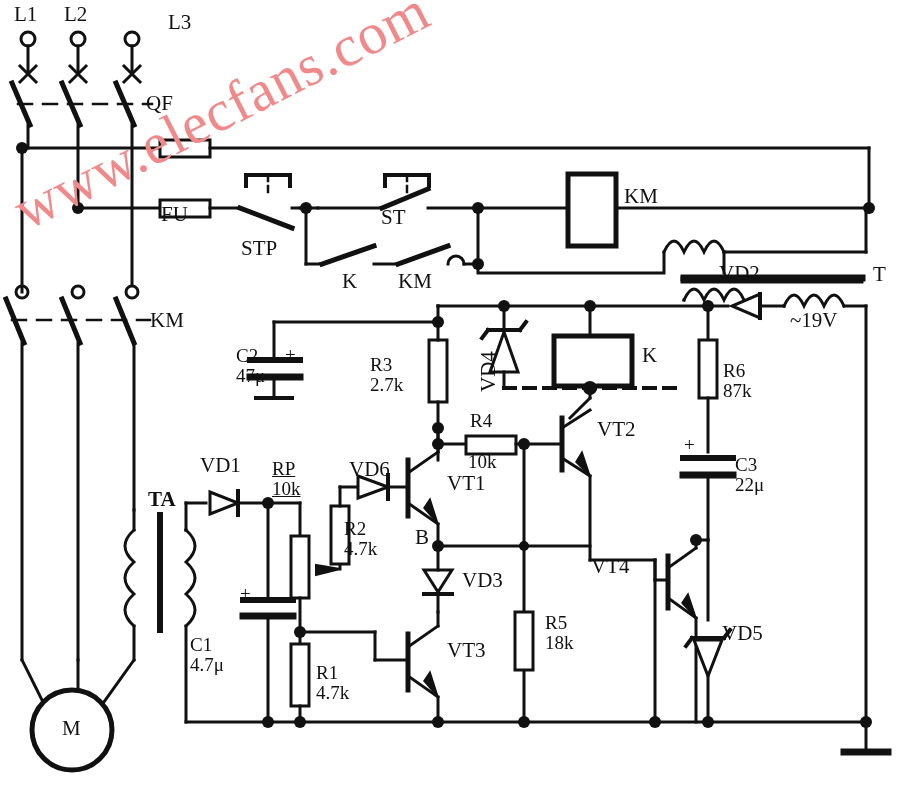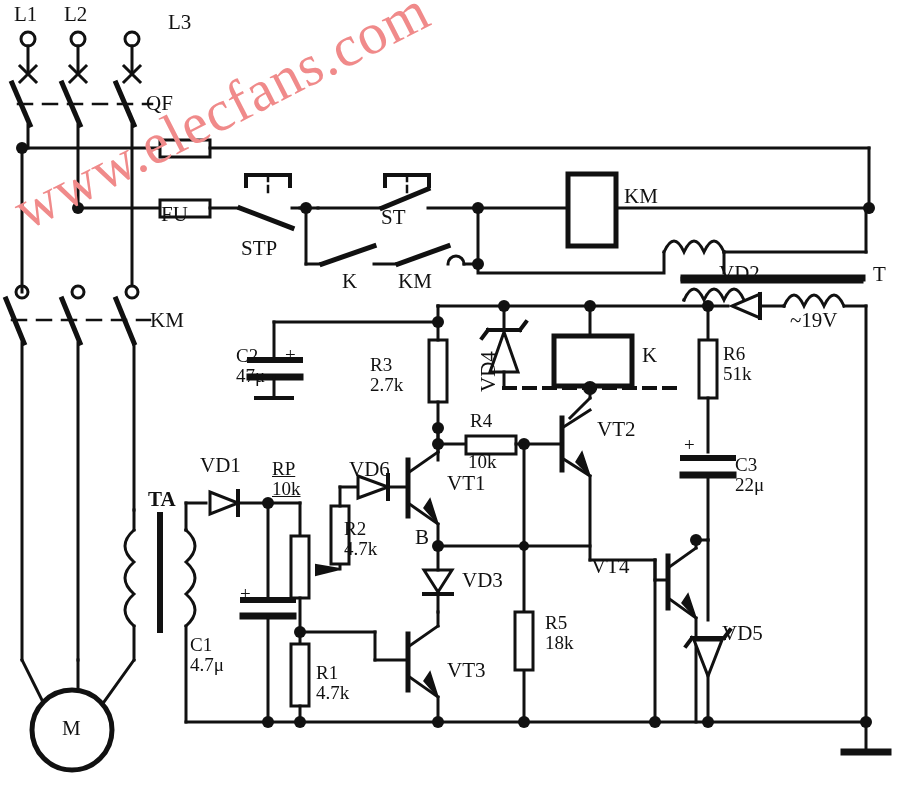--- a/index.html
+++ b/index.html
@@ -411,23 +411,23 @@
   </div>
 
   <div class="lbl md" style="left:470px;top:411px;">R4</div>
   <div class="lbl md" style="left:468px;top:452px;">10k</div>
 
   <div class="two" style="left:545px;top:613px;">
     <span>R5</span><br>
     <span>18k</span>
   </div>
 
-  <div class="two" style="left:723px;top:344px;">
+  <div class="two" style="left:723px;top:361px;">
     <span>R6</span><br>
-    <span>51k</span>
+    <span>87k</span>
   </div>
 
   <div class="lbl md" style="left:285px;top:345px;">+</div>
   <div class="two" style="left:236px;top:346px;">
     <span>C2</span><br>
     <span>47μ</span>
   </div>
 
   <div class="lbl md" style="left:684px;top:435px;">+</div>
   <div class="two" style="left:735px;top:455px;">
@@ -437,20 +437,20 @@
 
   <div class="lbl lg rot" style="left:478px;top:392px;">VD4</div>
   <div class="lbl lg" style="left:462px;top:570px;">VD3</div>
   <div class="lbl lg" style="left:722px;top:623px;">VD5</div>
   <div class="lbl lg" style="left:349px;top:459px;">VD6</div>
 
   <div class="lbl lg" style="left:642px;top:345px;">K</div>
 
   <div class="lbl lg" style="left:447px;top:473px;">VT1</div>
   <div class="lbl lg" style="left:597px;top:419px;">VT2</div>
-  <div class="lbl lg" style="left:447px;top:640px;margin-top:20px;">VT3</div>
+  <div class="lbl lg" style="left:447px;top:640px;">VT3</div>
   <div class="lbl lg" style="left:591px;top:556px;">VT4</div>
   <div class="lbl lg" style="left:415px;top:527px;">B</div>
 
   <div id="wm">
     <span>www.elecfans.com</span>
   </div>
 </div>
 
 </body></html>

